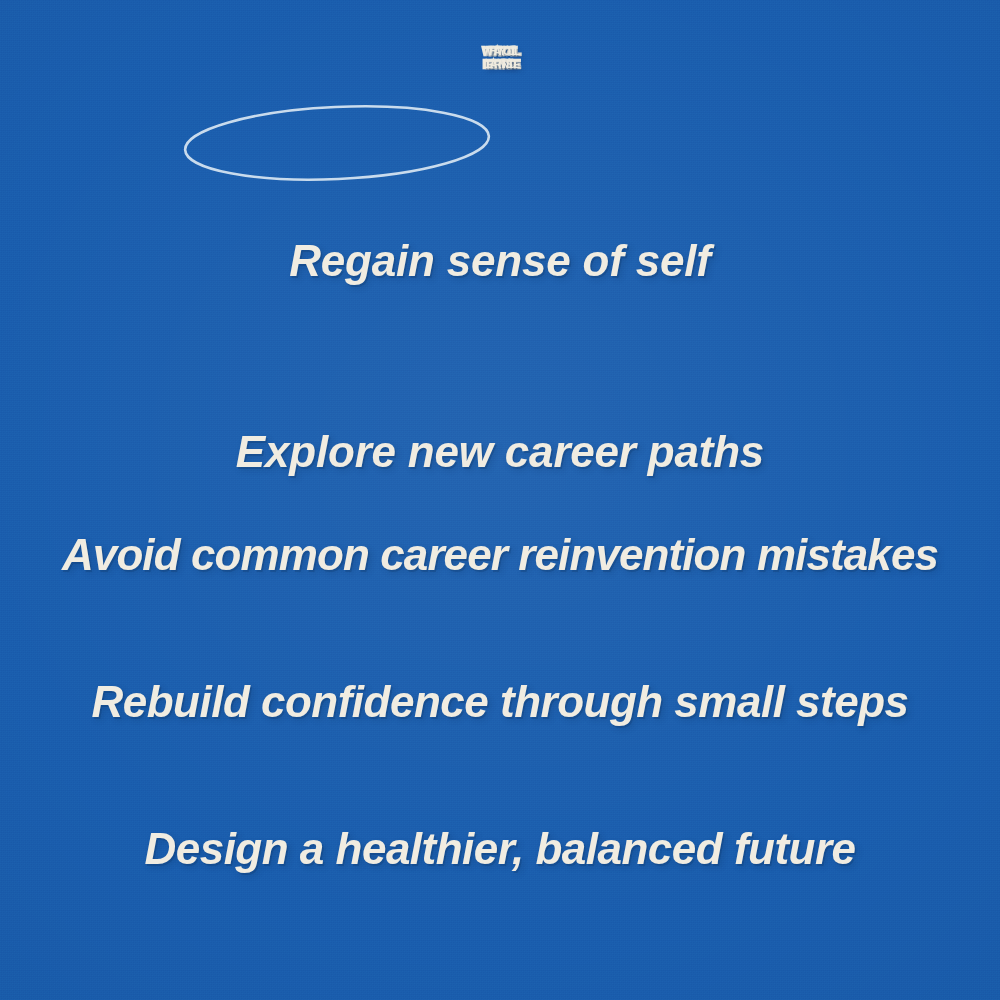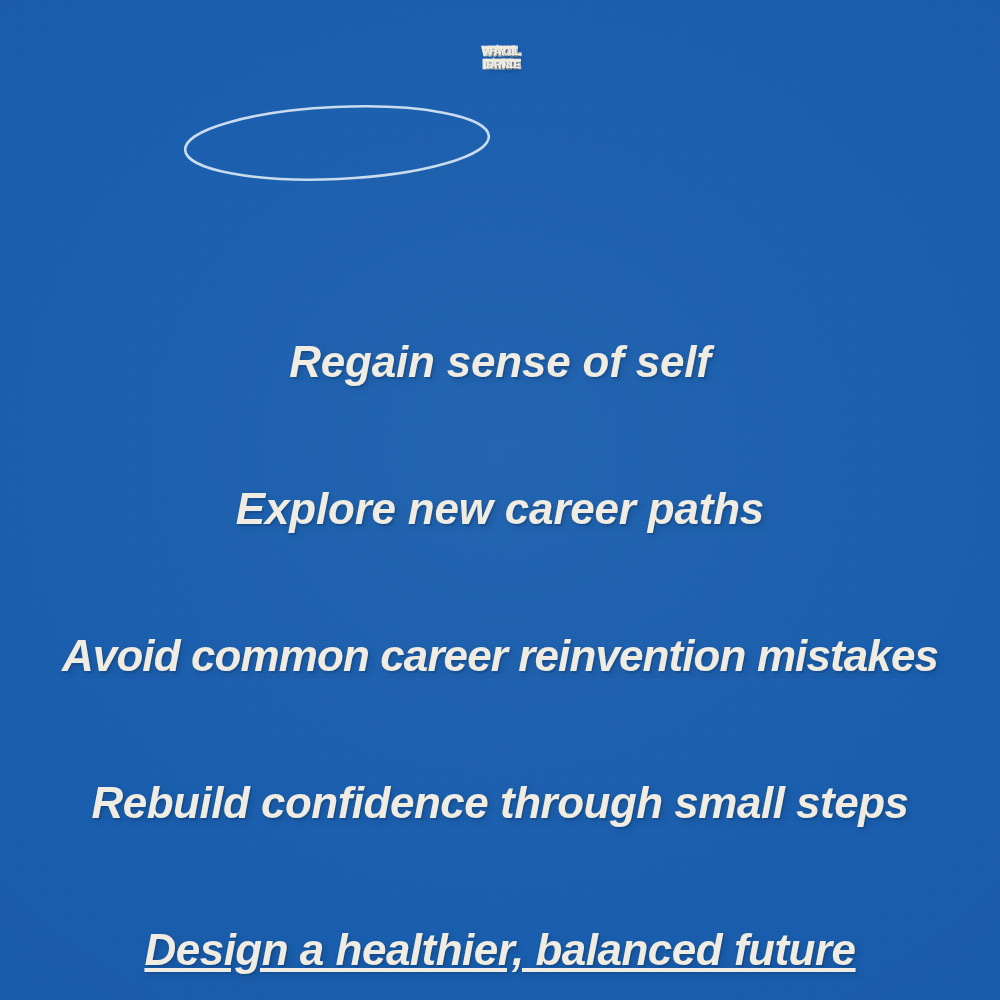--- a/index.html
+++ b/index.html
@@ -105,21 +105,21 @@
     right: 0;
     top: 238px;
     z-index: 3;
     display: flex;
     flex-direction: column;
   }
 
   .lesson-item {
     height: 147px;
     display: flex;
-    align-items: flex-end;
+    align-items: flex-start;
     justify-content: center;
     text-align: center;
   }
 
   .lesson-text {
     display: inline-block;
     color: #F0ECE1;
     font-family: "Liberation Sans", sans-serif;
     font-weight: 700;
     font-style: italic;
@@ -127,24 +127,24 @@
     line-height: 1.05;
     letter-spacing: -0.4px;
     white-space: nowrap;
     text-shadow:
       1.5px 1.5px 0 rgba(12,50,96,.26),
       3px 3px 6px rgba(8,38,78,.20);
   }
 
   
   #lesson-0 .lesson-text { font-size: 44px; letter-spacing: -0.2px; }
-  #lesson-1 .lesson-text { font-size: 44px; letter-spacing: -0.2px; }
+  #lesson-1 .lesson-text { font-size: 44px; letter-spacing: -0.2px; margin-top: 44px; }
   #lesson-2 .lesson-text { font-size: 44px; letter-spacing: -0.5px; }
   #lesson-3 .lesson-text { font-size: 44px; letter-spacing: -0.9px; }
-  #lesson-4 .lesson-text { font-size: 44px; letter-spacing: -0.5px; text-decoration: underline; }
+  #lesson-4 .lesson-text { font-size: 44px; letter-spacing: -0.5px; }
 </style>
 </head>
 <body style="background: rgb(26, 94, 174);">
 
 <div id="poster" style="background: rgb(26, 94, 174);">
 
   <div id="grain"></div>
   <div id="vignette"></div>
 
   <div id="headline">

